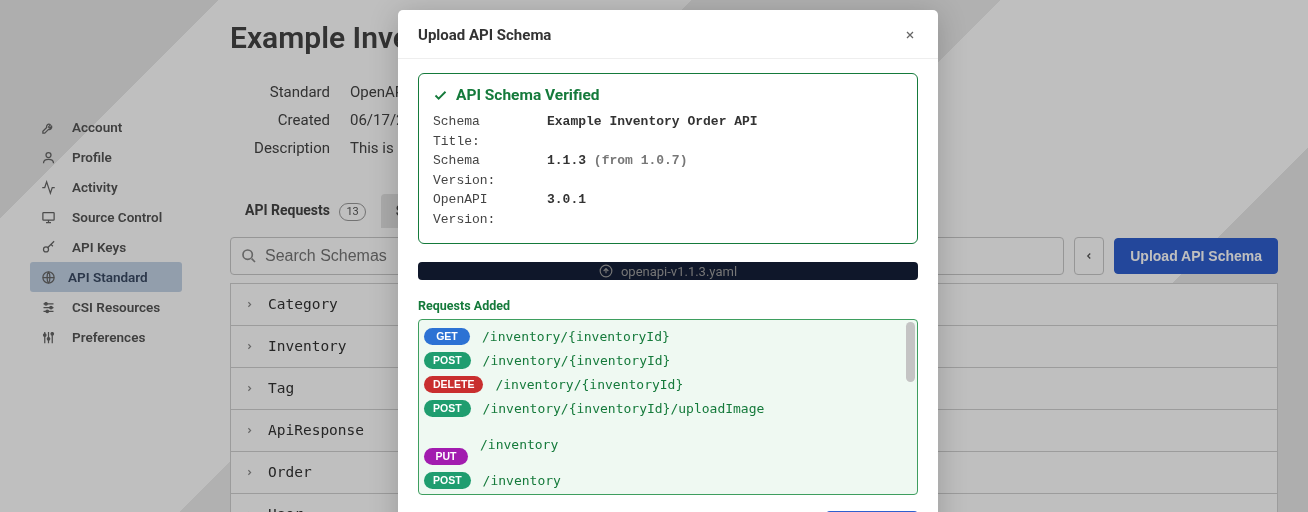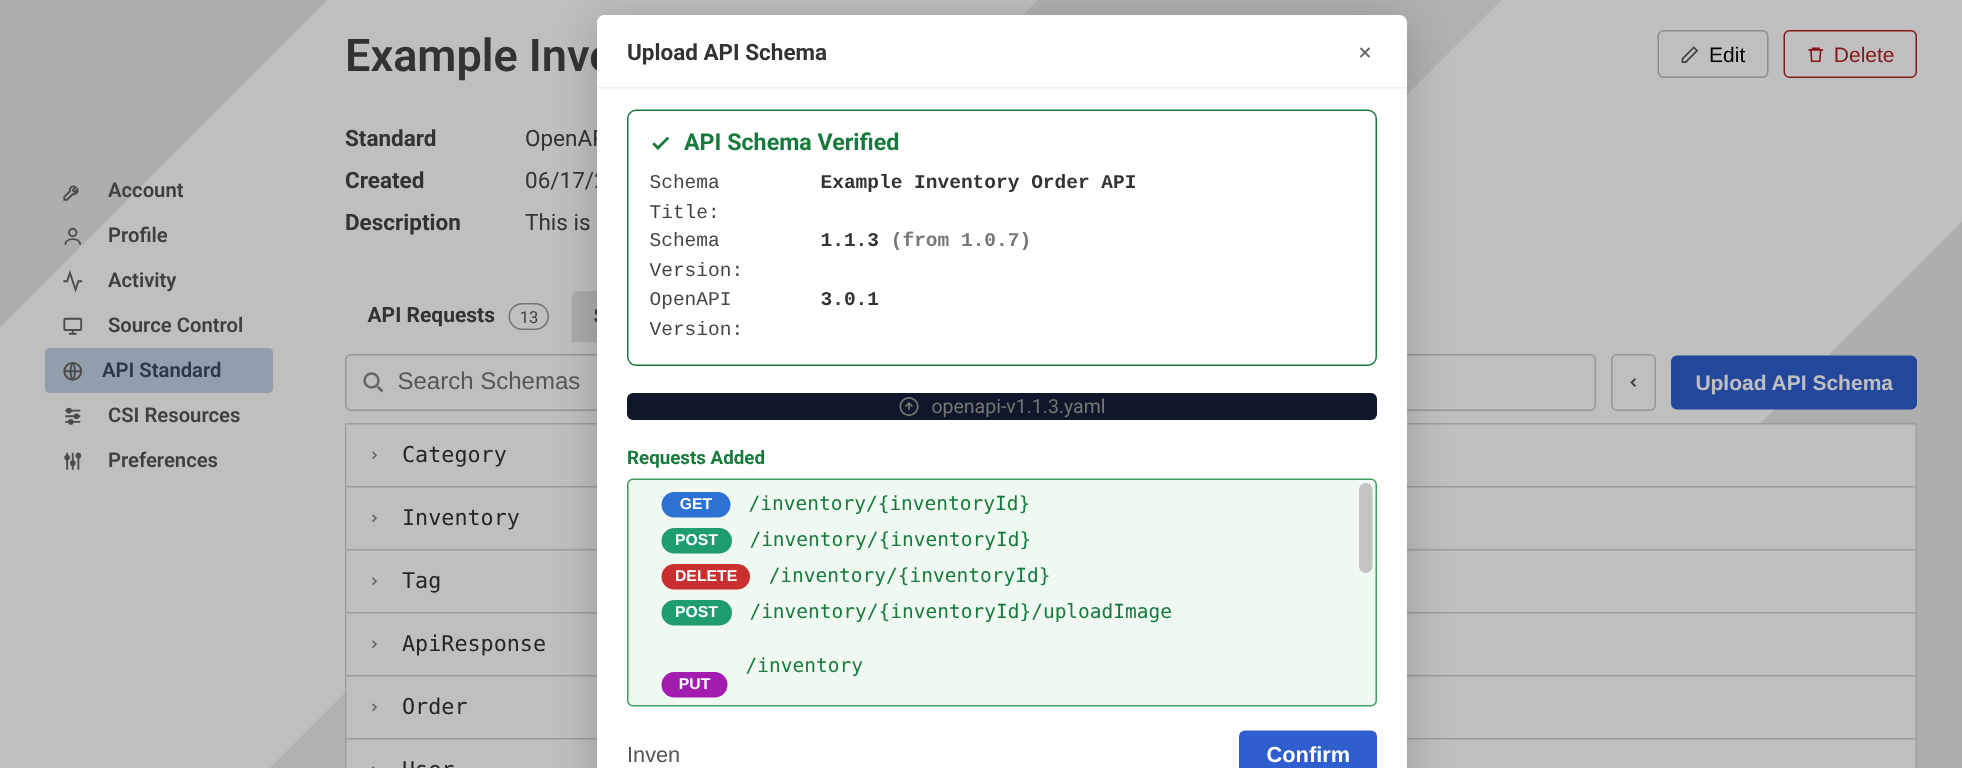--- a/index.html
+++ b/index.html
@@ -25,21 +25,21 @@
   
   .main { position:absolute; left:230px; top:20px; right:30px; z-index:1; }
   .title { font-size:30px; font-weight:600; color:#444; }
   .toolbar-right { position:absolute; right:0; top:0; display:flex; gap:10px;}
   .btn { display:inline-flex; align-items:center; gap:6px; padding:7px 14px; border:1px solid #bbb; border-radius:4px; background:#fff; font-size:14px; cursor:pointer;}
   .btn.danger { color:#b52020; border-color:#b52020;}
   .btn.primary { background:#2f5fcf; border-color:#2f5fcf; color:#fff; font-weight:600; padding:9px 15px;}
 
   .meta { margin-top:28px; font-size:15px;}
   .meta-row { display:flex; gap:20px; margin-bottom:10px;}
-  .meta-row .k { width:100px; font-weight:700; color:#444;}
+  .meta-row .k { width:100px; font-weight:400; color:#444;text-align:right;}
   .meta-row .v { color:#444; }
 
   .tabs-row { margin-top:36px; display:flex; align-items:center; gap:0; border-bottom:1px solid transparent;}
   .tab { padding:8px 14px; font-size:14px; font-weight:700; color:#444; cursor:pointer; border:1px solid transparent; border-radius:4px 4px 0 0;}
   .tab.active { background:#e5e5e5;}
   .badge-count { display:inline-flex; align-items:center; justify-content:center; min-width:26px; height:18px; border:1px solid #999; border-radius:10px; font-size:11px; font-weight:400; color:#555; margin-left:6px; padding:0 6px;}
 
   .search-row { margin-top:6px; display:flex; align-items:center; gap:10px;}
   .search-box { flex:1; display:flex; align-items:center; border:1px solid #c8c8c8; border-radius:4px; background:#fff; height:38px; padding:0 10px;}
   .search-box input { border:none; outline:none; flex:1; font-size:16px; color:#666; background:transparent;}
@@ -68,21 +68,21 @@
   .verify-row .vk { width:100px; color:#444;}
   .verify-row .vv { font-weight:700;}
   .verify-row .from { font-weight:700; color:#777;}
   .openapi-ver .vv { font-weight:700;}
 
   .file-pill { margin-top:18px; height:18px; background:#0f172a; border-radius:4px; display:flex; align-items:center; justify-content:center; gap:8px; color:#767676; font-size:13px;}
   .file-pill .up-ico{ width:14px; height:14px; }
 
   .req-added { margin-top:18px; position:relative;}
   .req-added h4 { font-size:12.5px; font-weight:700; color:#157a3b; margin-bottom:6px;}
-  .req-scroll { border:1.5px solid #3e9e5f; border-radius:4px; background:#eff9f2; height:152px; overflow:hidden; position:relative; padding:8px 22px;}
+  .req-scroll { border:1.5px solid #3e9e5f; border-radius:4px; background:#eff9f2; height:176px; overflow:hidden; position:relative; padding:8px 5px;}
   .req-scroll::-webkit-scrollbar{width:0;}
   .scrollbar-fake { position:absolute; right:2px; top:2px; width:9px; height:60px; background:#c4c4c4; border-radius:5px;}
   .req-line { display:flex; align-items:center; gap:12px; font-family: ui-monospace, SFMono-Regular, Menlo, Consolas, monospace; font-size:13px; color:#157a3b; line-height:1.0; margin-bottom:7px;}
   .method { display:inline-flex; align-items:center; justify-content:center; min-width:44px; height:17px; padding:0 9px; border-radius:9px; color:#fff; font-size:10.5px; font-weight:700; font-family:-apple-system, Arial, sans-serif;}
   .m-get { background:#2c72d4; min-width:46px;}
   .m-post{ background:#1f9d6f; }
   .m-del { background:#c92f2f; }
   .m-put { background:#a21caf;margin-top:24px; }
 
   .modal-foot { display:flex; justify-content:space-between; align-items:center; padding:16px 20px 18px 20px;}
@@ -124,20 +124,29 @@
     </div>
     <div class="side-item">
       <span class="ico">
         <svg width="15" height="15" viewBox="0 0 24 24" fill="none" stroke="currentColor" stroke-width="2">
           <rect x="3" y="4" width="18" height="12" rx="1"></rect>
           <path d="M8 20h8M12 16v4"></path>
         </svg>
       </span>
       <span class="lab">Source Control</span>
     </div>
+    <div class="side-item">
+      <span class="ico">
+        <svg width="15" height="15" viewBox="0 0 24 24" fill="none" stroke="currentColor" stroke-width="2">
+          <circle cx="8" cy="15" r="4"></circle>
+          <path d="M10.5 12.5L21 2M16 7l3 3"></path>
+        </svg>
+      </span>
+      <span class="lab">API Keys</span>
+    </div>
     <div class="side-item active">
       <span class="ico">
         <svg width="15" height="15" viewBox="0 0 24 24" fill="none" stroke="currentColor" stroke-width="2">
           <circle cx="12" cy="12" r="9"></circle>
           <path d="M3 12h18M12 3c3 3 3 15 0 18M12 3c-3 3-3 15 0 18"></path>
         </svg>
       </span>
       <span class="lab">API Standard</span>
     </div>
     <div class="side-item">
@@ -159,34 +168,20 @@
           <circle cx="12" cy="14" r="2" fill="currentColor"></circle>
           <circle cx="18" cy="6" r="2" fill="currentColor"></circle>
         </svg>
       </span>
       <span class="lab">Preferences</span>
     </div>
   </nav>
 
 <div class="main">
   <div class="title">Example Inven</div>
-  <div class="toolbar-right">
-    <button class="btn">
-      <svg width="13" height="13" viewBox="0 0 24 24" fill="none" stroke="#555" stroke-width="2">
-          <path d="M17 3l4 4L7 21H3v-4L17 3z"></path>
-        </svg>
-      <span>Edit</span>
-    </button>
-    <button class="btn danger">
-      <svg width="13" height="13" viewBox="0 0 24 24" fill="none" stroke="#b52020" stroke-width="2">
-          <path d="M3 6h18M8 6V4h8v2M6 6l1 14h10l1-14"></path>
-        </svg>
-      <span>Delete</span>
-    </button>
-  </div>
 
   <div class="meta">
     <div class="meta-row">
         <span class="k">Standard</span>
         <span class="v">OpenAPI</span>
       </div>
     <div class="meta-row">
         <span class="k">Created</span>
         <span class="v">06/17/24,</span>
       </div>

